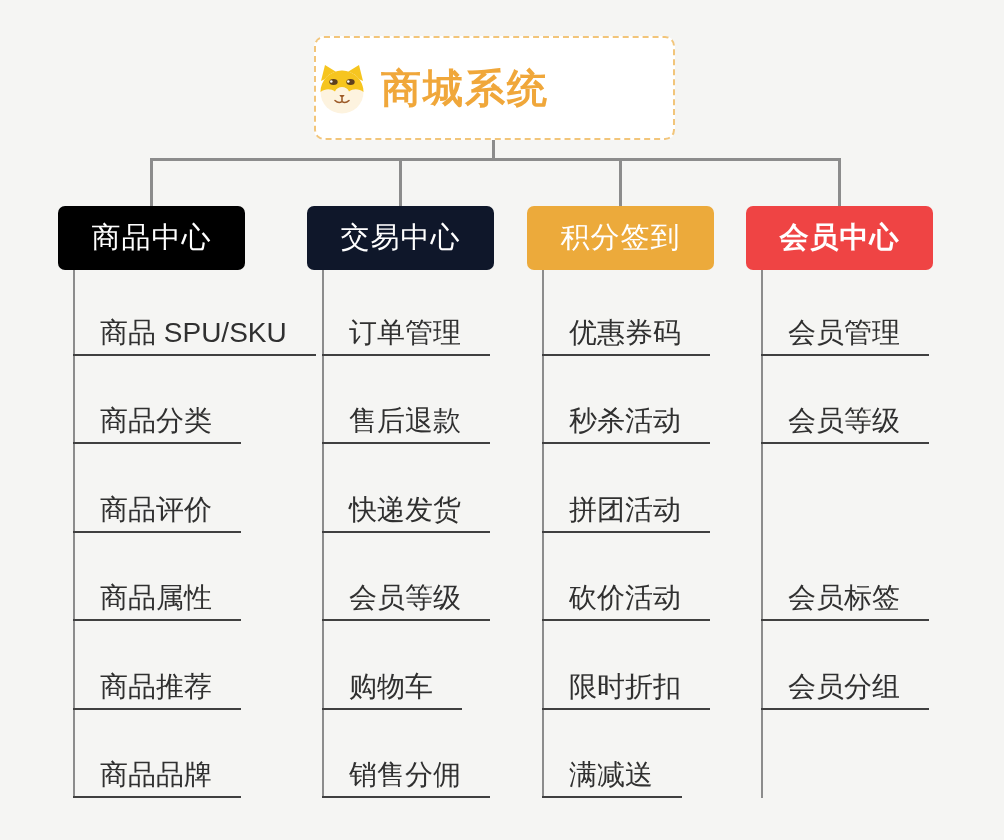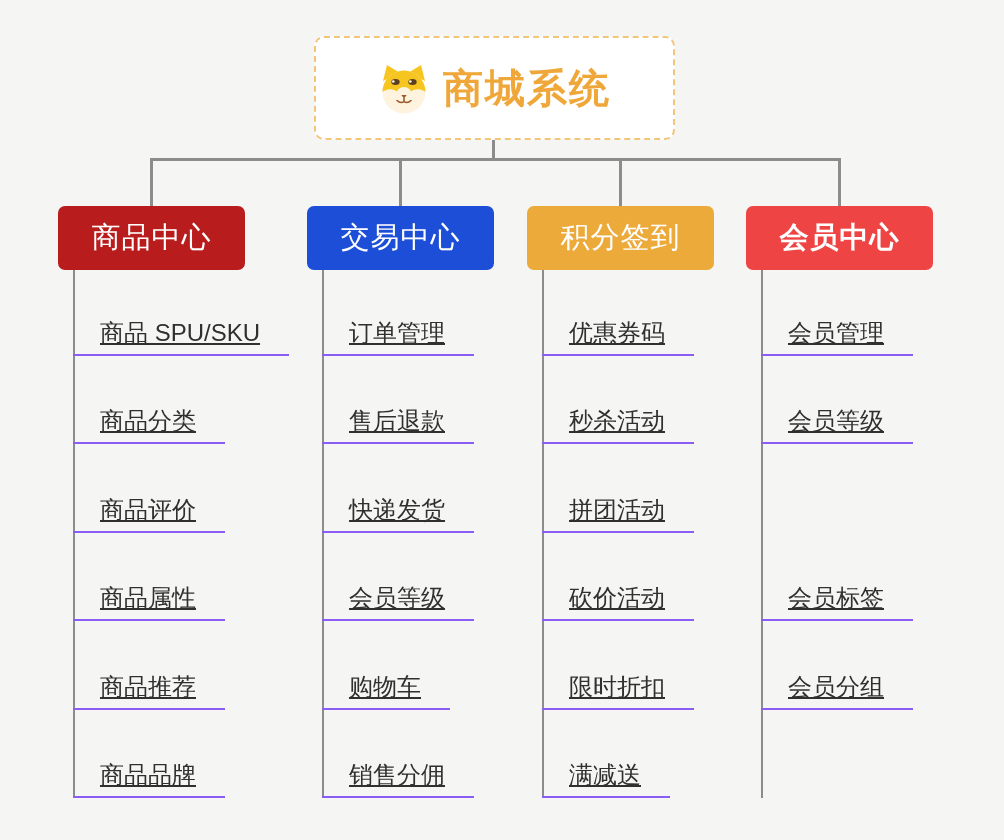--- a/index.html
+++ b/index.html
@@ -4,37 +4,37 @@
 <style>
   html,body{margin:0;padding:0;}
   .stage{
     position:relative;width:1004px;height:840px;background:#f5f5f3;
     font-family:"Liberation Sans",sans-serif;overflow:hidden;
   }
   .hline,.vline{position:absolute;background:#8c8c8c;}
   .root{
     position:absolute;left:314px;top:36px;width:361px;height:104px;
     background:#ffffff;border:2px dashed #f2c57a;border-radius:10px;
-    box-sizing:border-box;display:flex;align-items:center;justify-content:center;gap:13px;
+    box-sizing:border-box;display:flex;align-items:center;justify-content:flex-start;gap:13px;
   }
   .root-title{font-size:40px;font-weight:bold;color:#f0a73a;letter-spacing:2px;line-height:1;}
   .dog{display:flex;align-items:center;}
   .bbox{
     position:absolute;top:206px;width:187px;height:64px;border-radius:7px;
     display:flex;align-items:center;justify-content:center;
     color:#ffffff;font-size:29px;letter-spacing:1px;
   }
   .b0{left:58px;background:#4a8fe9}
   .b1{left:307px;background:#e3544f}
   .b2{left:527px;background:#ecaa3b}
   .b3{left:746px;background:#6cbe44}
   .cv{width:2px;top:270px;height:528px;}
   .item{
-    position:absolute;font-size:24px;color:#303030;line-height:32px;
-    padding:0 29px 5px 27px;border-bottom:2px solid #8b5cf6;white-space:nowrap;text-decoration:underline;
+    position:absolute;font-size:28px;color:#303030;line-height:32px;
+    padding:0 29px 5px 27px;border-bottom:2px solid #404040;white-space:nowrap;
   }
   .c0{left:73px}.c1{left:322px}.c2{left:542px}.c3{left:761px}
   .r0{top:317px}.r1{top:405px}.r2{top:494px}.r3{top:582px}.r4{top:671px}.r5{top:759px}
 </style>
 </head>
 <body>
 
 <div class="stage">
 
   <div class="root" style="border-color: rgb(242, 197, 122);">
@@ -55,24 +55,24 @@
     <span class="root-title" style="color: rgb(240, 167, 58);">商城系统</span>
   </div>
 
   <div class="vline" style="left:492px;top:140px;width:3px;height:21px;"></div>
   <div class="hline" style="left:150px;top:158px;width:691px;height:3px;"></div>
   <div class="vline" style="left:150px;top:158px;width:3px;height:48px;"></div>
   <div class="vline" style="left:399px;top:158px;width:3px;height:48px;"></div>
   <div class="vline" style="left:619px;top:158px;width:3px;height:48px;"></div>
   <div class="vline" style="left:838px;top:158px;width:3px;height:48px;"></div>
 
-  <div class="bbox b0" style="background: #b91c1c;">
+  <div class="bbox b0" style="background: #000000;">
     <span>商品中心</span>
   </div>
-  <div class="bbox b1" style="background: #1d4ed8;">
+  <div class="bbox b1" style="background: #0f172a;">
     <span>交易中心</span>
   </div>
   <div class="bbox b2" style="background: rgb(236, 170, 59);">
     <span>积分签到</span>
   </div>
   <div class="bbox b3" style="background: #ef4444; font-weight: bold;">
     <span>会员中心</span>
   </div>
 
   <div class="vline cv" style="left:73px;"></div>

